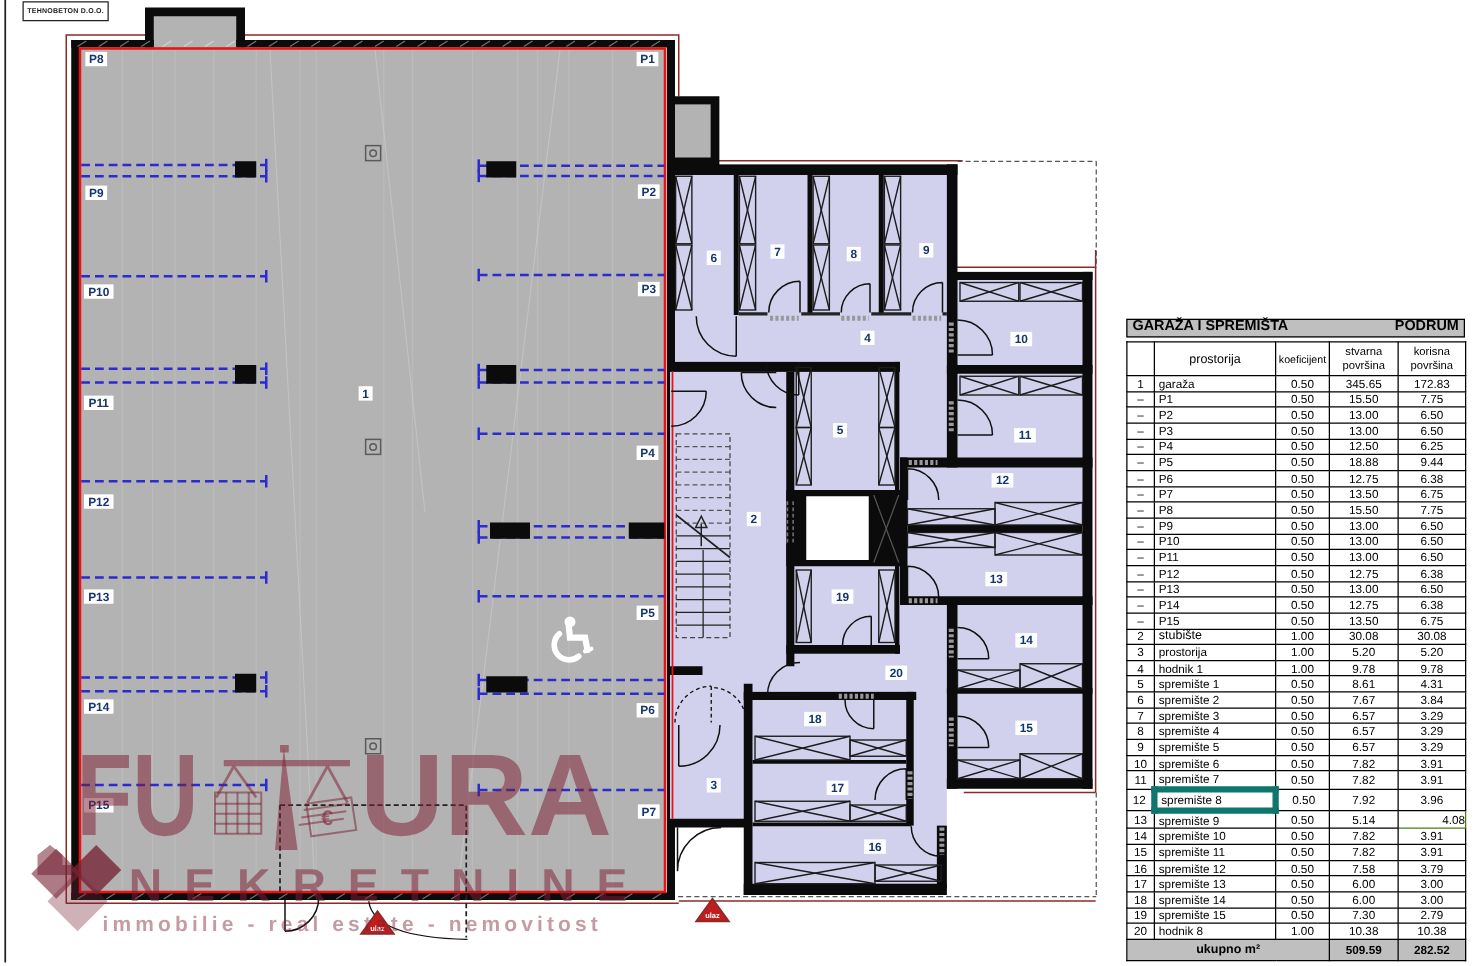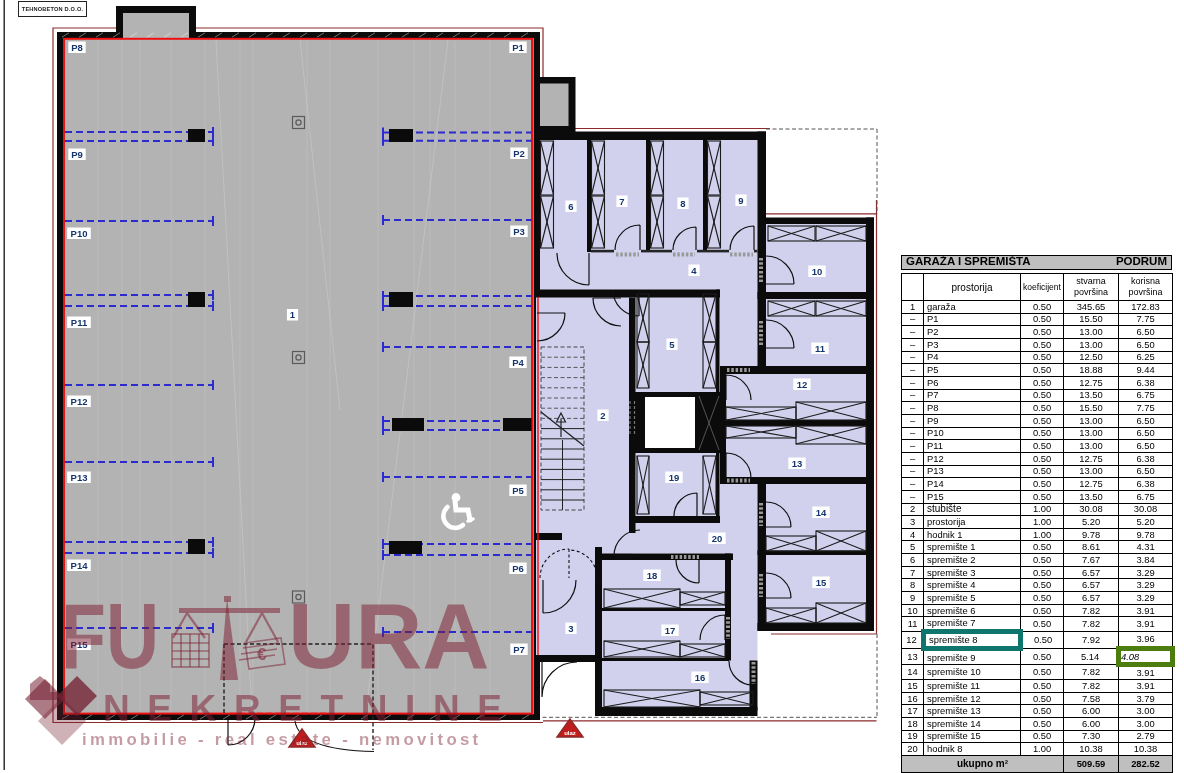--- a/index.html
+++ b/index.html
@@ -980,21 +980,21 @@
 <td style="border:5px solid #0f766e;font-size:9.4px;padding:0;height:11.66px;line-height:10px;padding-left:3px;">spremište 8</td>
 <td style="border:1px solid #000;font-size:9.4px;padding:0;height:11.66px;line-height:10px;text-align:center;">0.50</td>
 <td style="border:1px solid #000;font-size:9.4px;padding:0;height:11.66px;line-height:10px;text-align:center;">7.92</td>
 <td style="border:1px solid #000;font-size:9.4px;padding:0;height:11.66px;line-height:10px;text-align:center;">3.96</td>
           </tr>
 <tr>
             <td style="border:1px solid #000;font-size:9.4px;padding:0;height:11.66px;line-height:10px;text-align:center;">13</td>
 <td style="border:1px solid #000;font-size:9.4px;padding:0;height:11.66px;line-height:10px;padding-left:3px;">spremište 9</td>
 <td style="border:1px solid #000;font-size:9.4px;padding:0;height:11.66px;line-height:10px;text-align:center;">0.50</td>
 <td style="border:1px solid #000;font-size:9.4px;padding:0;height:11.66px;line-height:10px;text-align:center;">5.14</td>
-<td style="border:5px solid #4d7c0f;font-size:9.4px;padding:0;height:11.66px;line-height:10px;text-align:left;font-style:italic;">4.08</td>
+<td style="border:1px solid #4d7c0f;font-size:9.4px;padding:0;height:11.66px;line-height:10px;text-align:right;">4.08</td>
           </tr>
 <tr>
             <td style="border:1px solid #000;font-size:9.4px;padding:0;height:11.66px;line-height:10px;text-align:center;">14</td>
 <td style="border:1px solid #000;font-size:9.4px;padding:0;height:11.66px;line-height:10px;padding-left:3px;">spremište 10</td>
 <td style="border:1px solid #000;font-size:9.4px;padding:0;height:11.66px;line-height:10px;text-align:center;">0.50</td>
 <td style="border:1px solid #000;font-size:9.4px;padding:0;height:11.66px;line-height:10px;text-align:center;">7.82</td>
 <td style="border:1px solid #000;font-size:9.4px;padding:0;height:11.66px;line-height:10px;text-align:center;">3.91</td>
           </tr>
 <tr>
             <td style="border:1px solid #000;font-size:9.4px;padding:0;height:11.66px;line-height:10px;text-align:center;">15</td>

